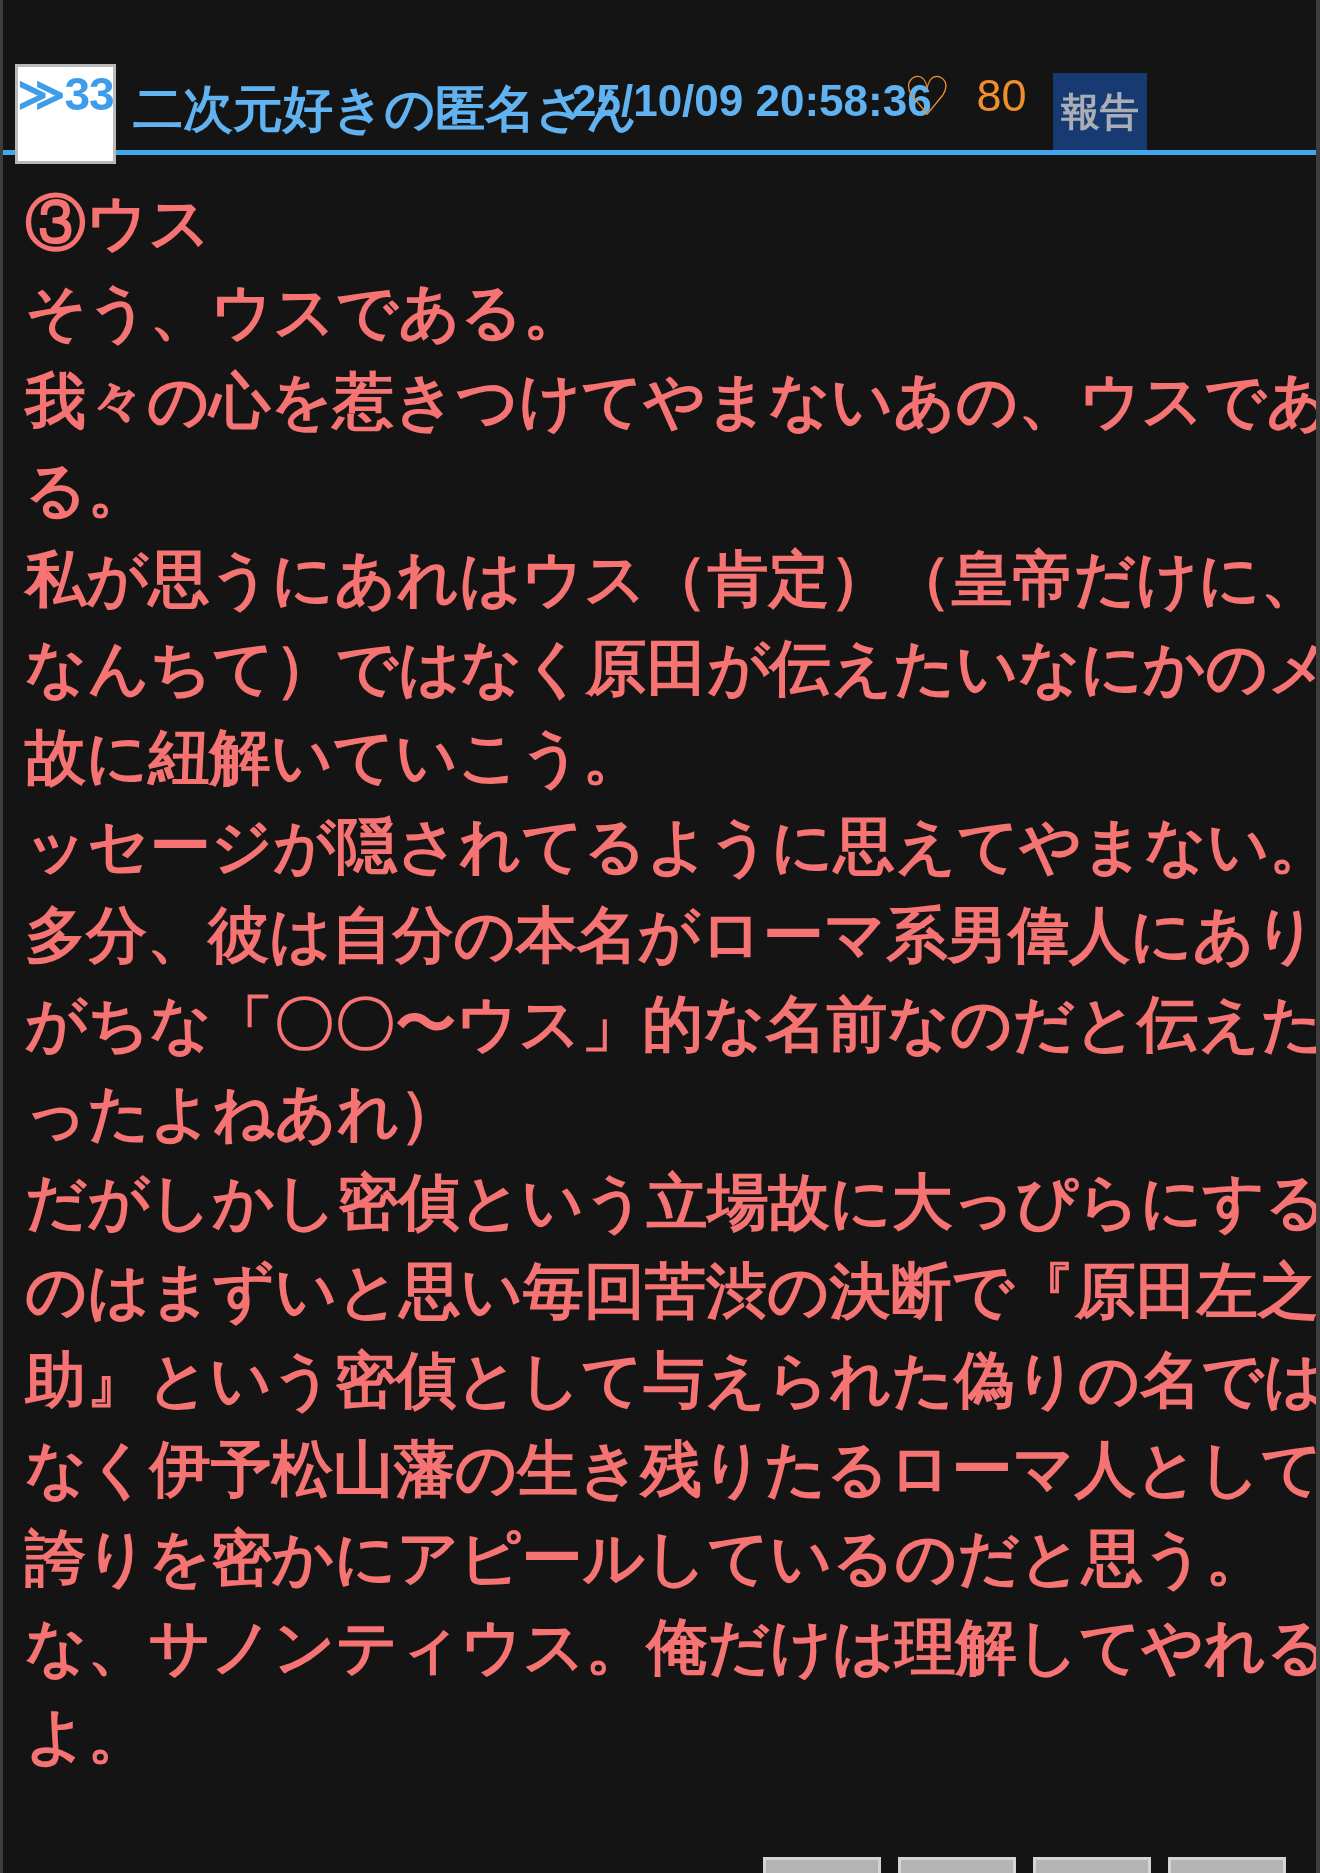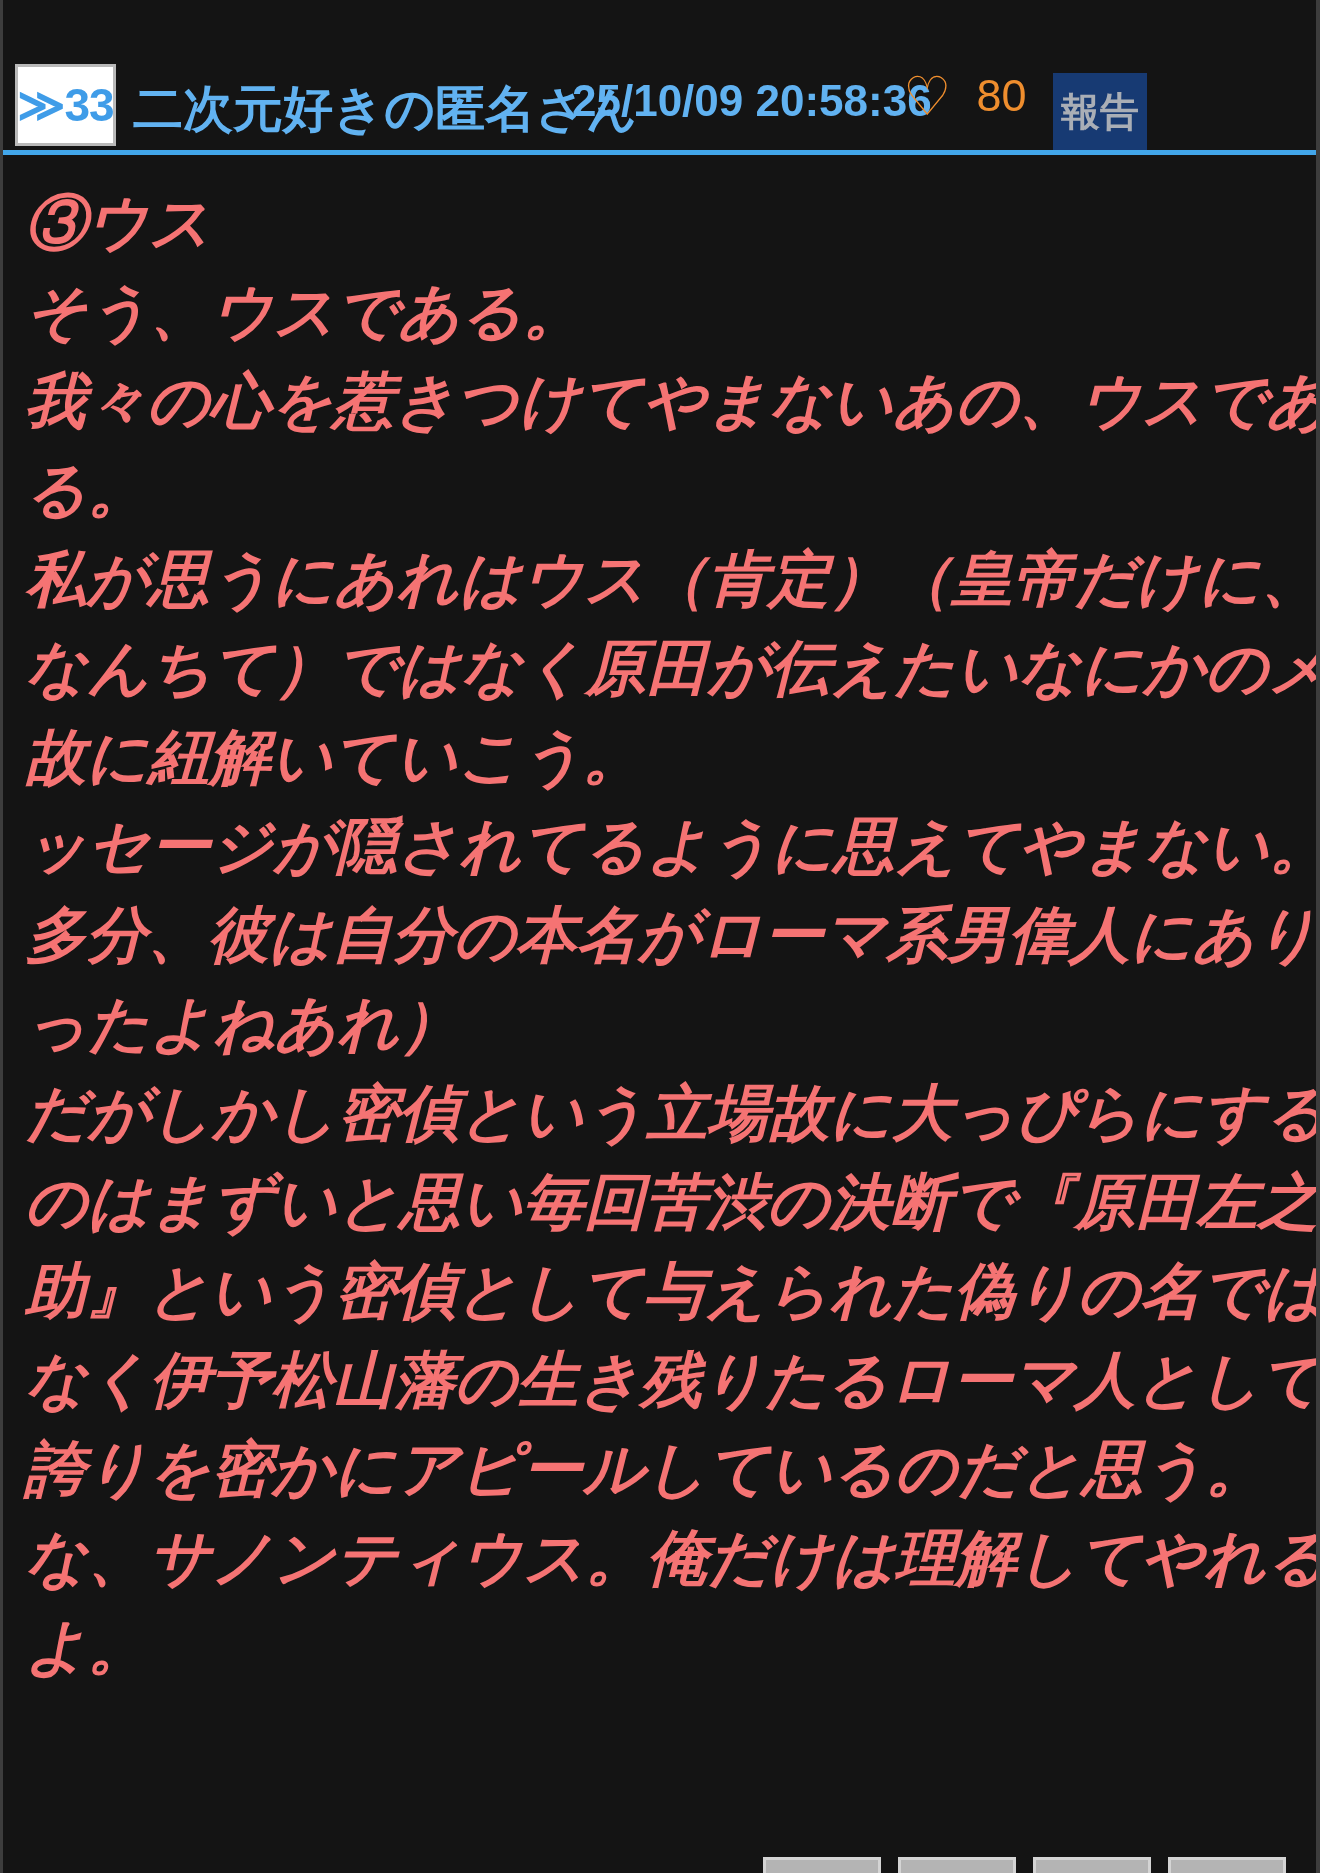--- a/index.html
+++ b/index.html
@@ -13,24 +13,24 @@
     overflow:hidden;
     font-family:"Liberation Sans",sans-serif;
   }
   .post-header{
     position:relative;
     height:150px;
     width:100%;
   }
   .post-number-box{
     position:absolute;left:12px;top:64px;
-    width:101px;height:82px;
+    width:101px;height:100px;
     background:#ffffff;
     border:3px solid #b9b9b9;
-    display:flex;align-items:center;justify-content:center;
+    display:flex;align-items:flex-start;justify-content:center;
     cursor:pointer;
   }
   .post-number{
     color:var(--number-blue,#3f9ce8);
     font-size:46px;font-weight:700;
     letter-spacing:-1px;
   }
   .author{
     position:absolute;left:130px;top:76px;
     color:var(--author-blue,#61b2f1);
@@ -62,21 +62,20 @@
     display:flex;align-items:center;justify-content:center;
     cursor:pointer;
     padding:0;
   }
   .divider{
     height:5px;width:100%;
     background:var(--divider-blue,#42a6ea);
   }
   .post-body{
     padding:24px 31px 0 22px;
-    font-style:italic;
   }
   .line{
     color:var(--body-text,#f57373);
     font-size:61px;
     line-height:89px;
     font-weight:700;
     white-space:nowrap;
     letter-spacing:0px;
   }
   .stamp-row{
@@ -117,20 +116,21 @@
     <div class="post-body" id="body-lines">
         <div class="line">③ウス</div>
         <div class="line">そう、ウスである。</div>
         <div class="line">我々の心を惹きつけてやまないあの、ウスであ</div>
         <div class="line">る。</div>
         <div class="line">私が思うにあれはウス（肯定）（皇帝だけに、</div>
         <div class="line">なんちて）ではなく原田が伝えたいなにかのメ</div>
         <div class="line">故に紐解いていこう。</div>
         <div class="line">ッセージが隠されてるように思えてやまない。</div>
         <div class="line">多分、彼は自分の本名がローマ系男偉人にあり</div>
+        <div class="line">がちな「〇〇〜ウス」的な名前なのだと伝えた</div>
         <div class="line">ったよねあれ）</div>
         <div class="line">だがしかし密偵という立場故に大っぴらにする</div>
         <div class="line">のはまずいと思い毎回苦渋の決断で『原田左之</div>
         <div class="line">助』という密偵として与えられた偽りの名では</div>
         <div class="line">なく伊予松山藩の生き残りたるローマ人として</div>
         <div class="line">誇りを密かにアピールしているのだと思う。</div>
         <div class="line">な、サノンティウス。俺だけは理解してやれる</div>
         <div class="line">よ。</div>
       </div>
 

